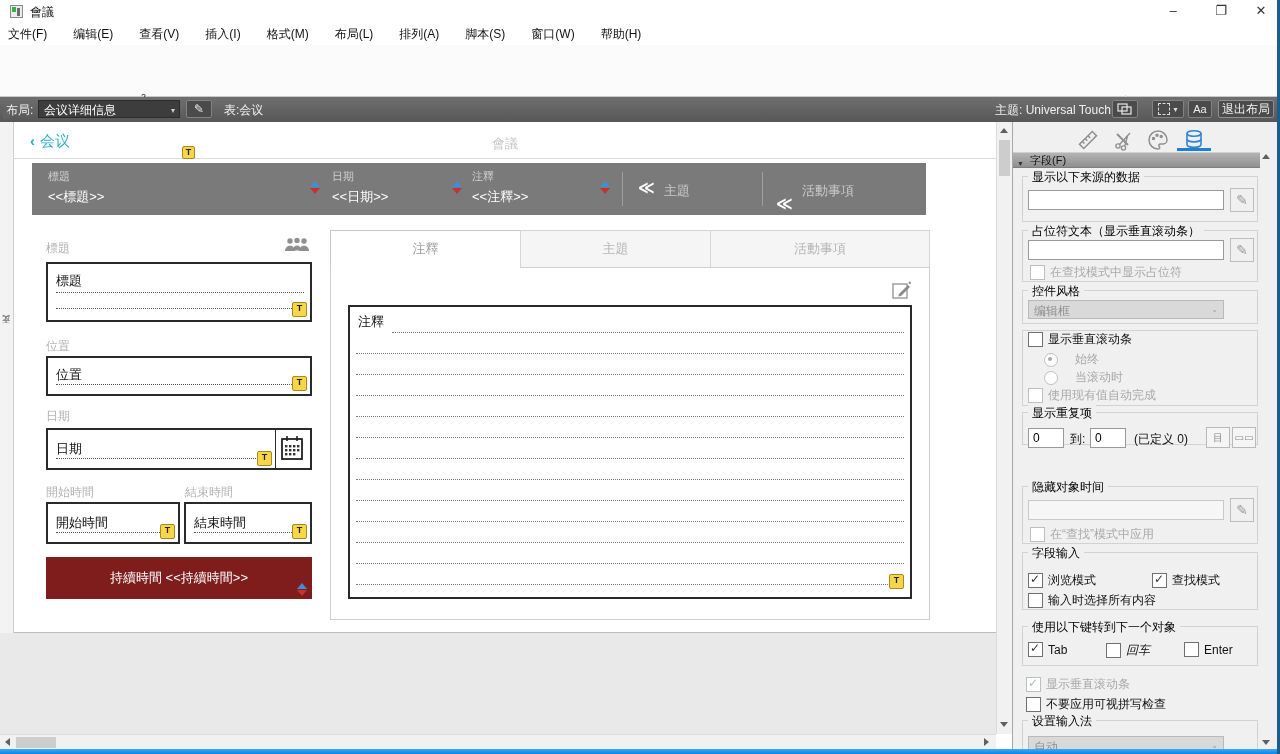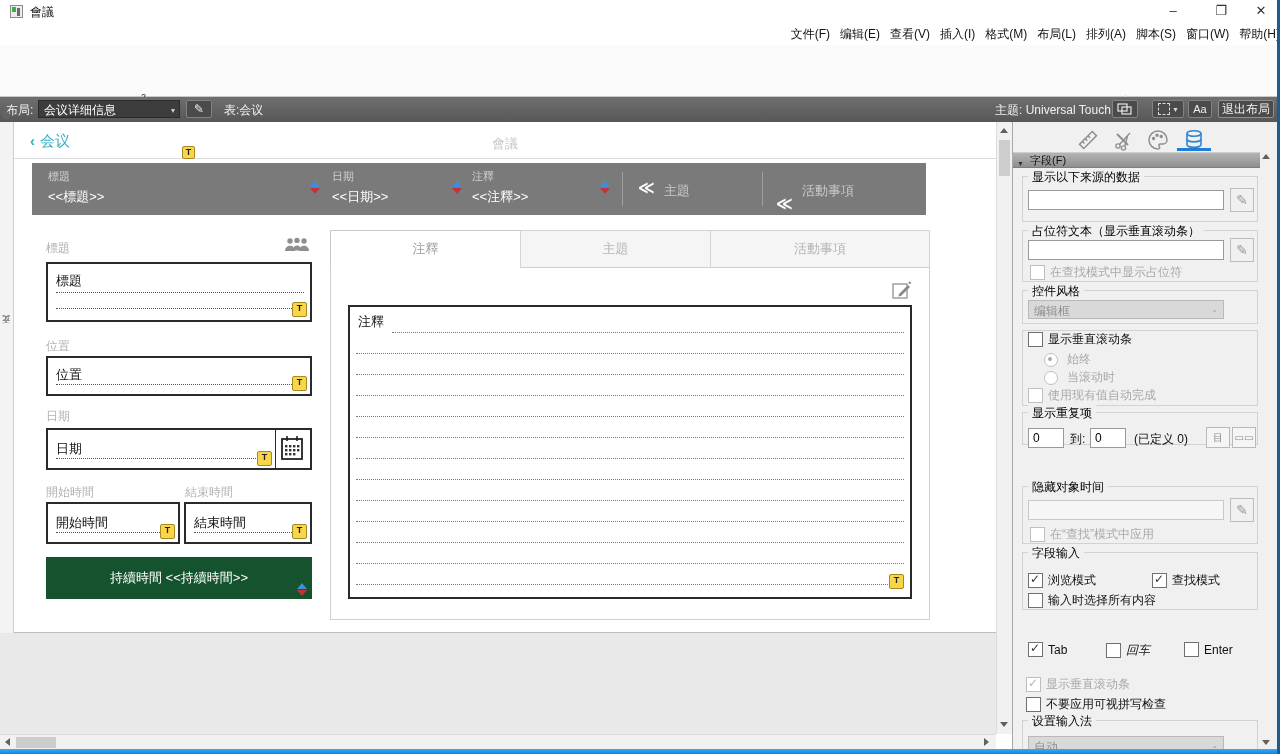--- a/index.html
+++ b/index.html
@@ -10,21 +10,21 @@
   
   #titlebar{left:0;top:0;width:1280px;height:24px;background:#fff;}
   #app-icon{left:10px;top:5px;width:13px;height:13px;background:#ececec;border:1px solid #8a8a8a;}
   #app-icon::after{content:"";position:absolute;left:1px;top:1px;width:4px;height:5px;background:#35b24a;}
   #app-icon::before{content:"";position:absolute;right:2px;top:2px;width:3px;height:8px;background:#6b6b6b;}
   #win-title{left:30px;top:4px;font-size:12px;color:#111;}
   .winbtn{top:0;width:30px;height:23px;text-align:center;line-height:22px;font-size:13px;color:#333;}
   #btn-min{left:1158px;} #btn-max{left:1206px;} #btn-close{left:1246px;}
 
   
-  #menubar{left:0;top:24px;width:1280px;height:21px;background:#fff;display:flex;align-items:center;padding-left:8px;gap:10px;justify-content:flex-end;}
+  #menubar{left:0;top:24px;width:1280px;height:21px;background:#fff;display:flex;align-items:center;padding-left:8px;gap:26px;}
   .mitem{font-size:12px;color:#111;white-space:nowrap;}
 
   
   #toolbar{left:0;top:45px;width:1280px;height:52px;background:#fbfbfb;border-bottom:1px solid #c9c9c9;}
   .navbtn{top:53px;width:27px;height:27px;background:#fff;text-align:center;line-height:25px;font-size:18px;font-weight:bold;}
   #nav-back{left:7px;border:1px solid #555;color:#111;}
   #nav-fwd{left:35px;border:1px solid #d3d3d3;color:#c9c9c9;}
   #rec-box{left:70px;top:52px;width:62px;height:18px;border:1px solid #9a9a9a;background:#fff;font-size:11px;padding:0 3px;}
   #rec-track{left:72px;top:72px;width:58px;height:2px;background:#c3c3c3;}
   #rec-thumb{left:124px;top:68px;width:5px;height:10px;background:#2e7cd6;}
@@ -117,21 +117,21 @@
   #f1-box{left:46px;top:356px;width:266px;height:40px;}
   #f2-box{left:46px;top:428px;width:266px;height:42px;}
   #f3-box{left:46px;top:502px;width:134px;height:42px;}
   #f4-box{left:184px;top:502px;width:128px;height:42px;}
   .ftext{position:absolute;left:8px;top:8px;font-size:13px;color:#111;white-space:nowrap;}
   .dline{position:absolute;left:8px;right:6px;border-bottom:1px dotted #555;}
   .boxbadge{position:absolute;right:3px;bottom:3px;}
   #f2-sep{position:absolute;right:34px;top:0;bottom:0;width:1px;background:#2a2a2a;}
   #cal-icon{position:absolute;right:7px;top:5px;width:22px;height:26px;}
   #f2-box .boxbadge{right:38px;bottom:2px;}
-  #duration{left:46px;top:557px;width:266px;height:42px;background:#14532d;color:#fff;
+  #duration{left:46px;top:557px;width:266px;height:42px;background:#7f1d1d;color:#fff;
     text-align:center;line-height:42px;font-size:13px;}
   #dur-dia{left:297px;top:583px;}
 
   .tab{top:230px;height:38px;background:#f5f5f5;border:1px solid #d5d5d5;border-right:none;
     color:#b5b5b5;font-size:13px;text-align:center;line-height:36px;}
   #tab0{left:330px;width:190px;}
   #tab1{left:520px;width:190px;}
   #tab2{left:710px;width:220px;border-right:1px solid #d5d5d5;}
   .tab[data-active="true"]{background:#fff;color:#9e9e9e;height:39px;border-color:#c9c9c9;border-bottom:none;z-index:2;}
   #panel{left:330px;top:267px;width:600px;height:353px;background:#fff;border:1px solid #cfcfcf;}
@@ -177,21 +177,21 @@
   .pbtn{width:24px;height:24px;border:1px solid #bdbdbd;background:#f0f0f0;color:#9a9a9a;
     font-size:14px;text-align:center;line-height:22px;}
   .ddl{background:#d9d9d9;border:1px solid #b9b9b9;color:#8f8f8f;font-size:12px;padding:2px 5px;}
   .ddl .ddarrow{position:absolute;right:5px;top:4px;color:#9e9e9e;}
   .cb{display:flex;align-items:center;gap:5px;font-size:12px;color:#111;white-space:nowrap;}
   .cb i{width:13px;height:13px;border:1px solid #707070;background:#fff;position:relative;flex:none;font-style:normal;}
   .cb[data-checked="true"] i::after{content:"✓";position:absolute;left:1px;top:-2px;font-size:12px;font-weight:bold;color:#333;}
   .cb[data-disabled="true"]{color:#a9a9a9;}
   .cb[data-disabled="true"] i{border-color:#bfbfbf;}
   .cb[data-disabled="true"][data-checked="true"] i::after{color:#a9b6c6;}
-  .rd{display:flex;align-items:center;gap:9px;font-size:12px;color:#a9a9a9;white-space:nowrap;}
+  .rd{display:flex;align-items:center;gap:17px;font-size:12px;color:#a9a9a9;white-space:nowrap;}
   .rd i{width:12px;height:12px;border:1px solid #bfbfbf;border-radius:50%;background:#fff;position:relative;flex:none;font-style:normal;}
   .rd[data-checked="true"] i::after{content:"";position:absolute;left:3px;top:3px;width:4px;height:4px;border-radius:50%;background:#a9a9a9;}
   #g1{top:176px;height:46px;} #g2{top:230px;height:52px;} #g3{top:290px;height:34px;}
   #g4{top:330px;height:76px;} #g5{top:412px;height:33px;}
   #g6{top:486px;height:58px;} #g7{top:552px;height:58px;} #g8{top:626px;height:40px;}
   #g9{top:720px;height:34px;}
   #ds-input{left:1028px;top:190px;width:196px;height:20px;}
   #ds-pencil{left:1230px;top:188px;}
   #ph-input{left:1028px;top:240px;width:196px;height:20px;}
   #ph-pencil{left:1230px;top:238px;}
@@ -637,20 +637,23 @@
     </div>
   <div id="fe-cb2" class="abs cb" data-checked="true">
       <i></i>
       <span>查找模式</span>
     </div>
   <div id="fe-cb3" class="abs cb" data-checked="false">
       <i></i>
       <span>输入时选择所有内容</span>
     </div>
 
+  <div id="g8" class="abs grp">
+    <span class="glabel">使用以下键转到下一个对象</span>
+  </div>
   <div id="go-cb1" class="abs cb" data-checked="true">
       <i></i>
       <span>Tab</span>
     </div>
   <div id="go-cb2" class="abs cb" data-checked="false">
       <i></i>
       <span>回车</span>
     </div>
   <div id="go-cb3" class="abs cb" data-checked="false">
       <i></i>

